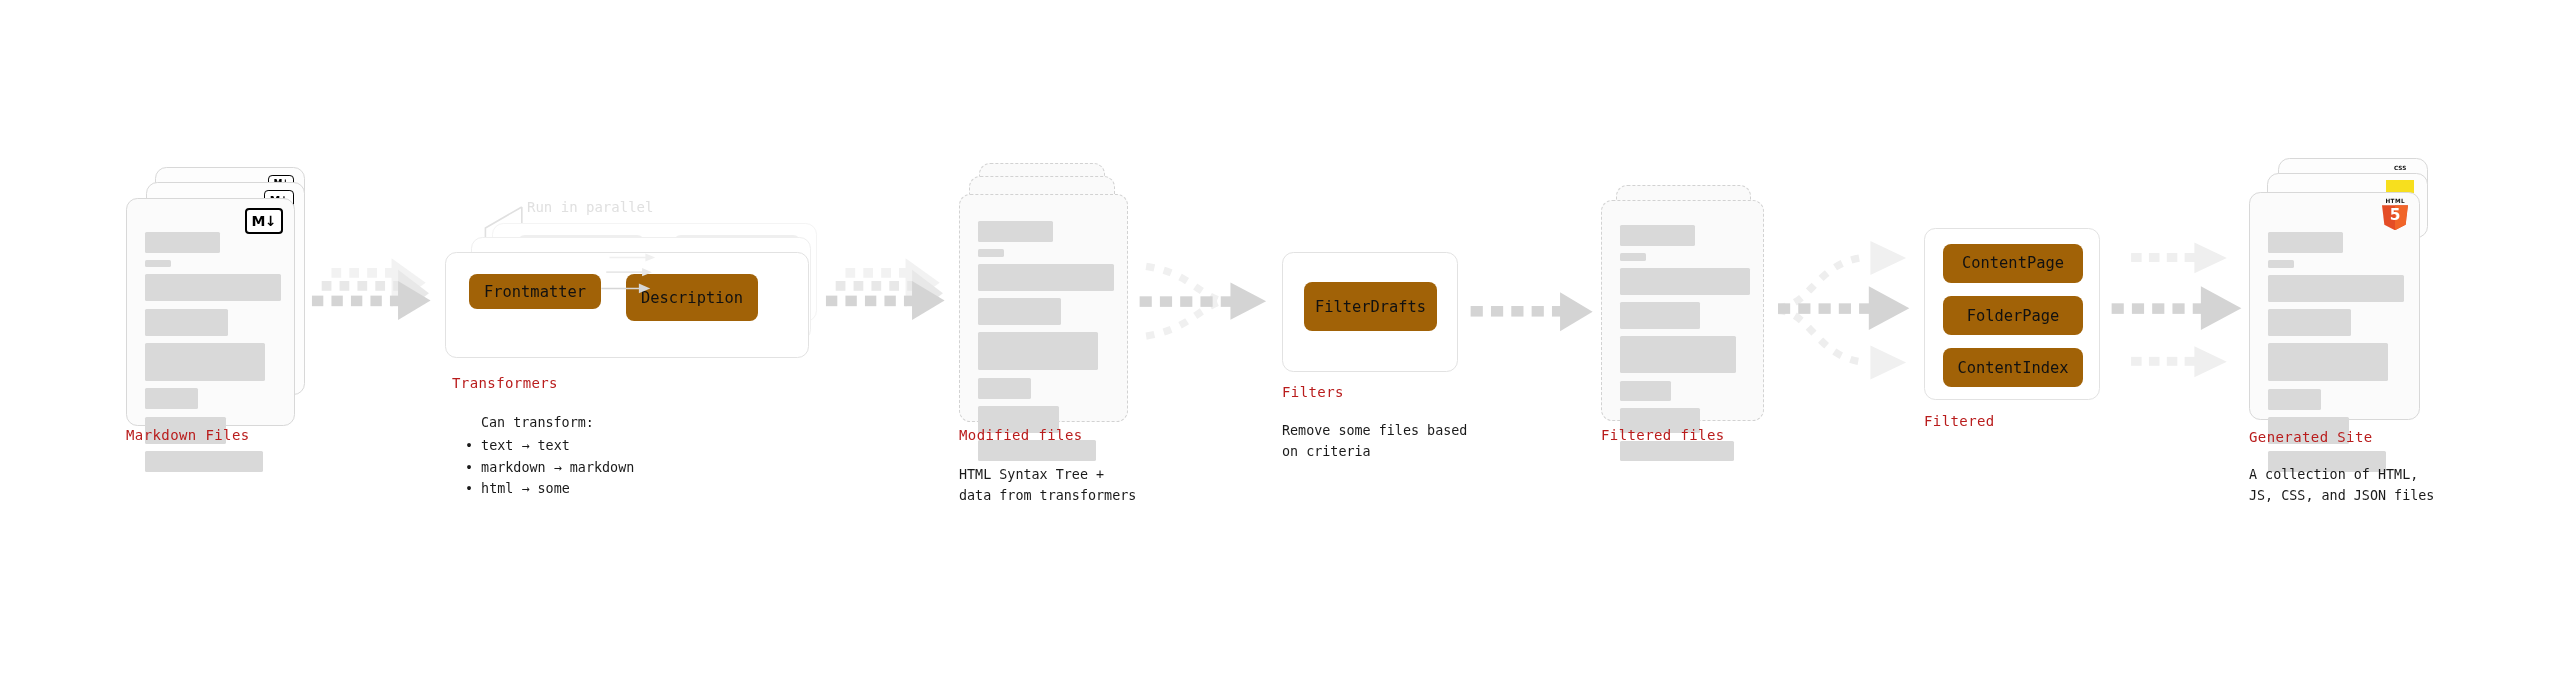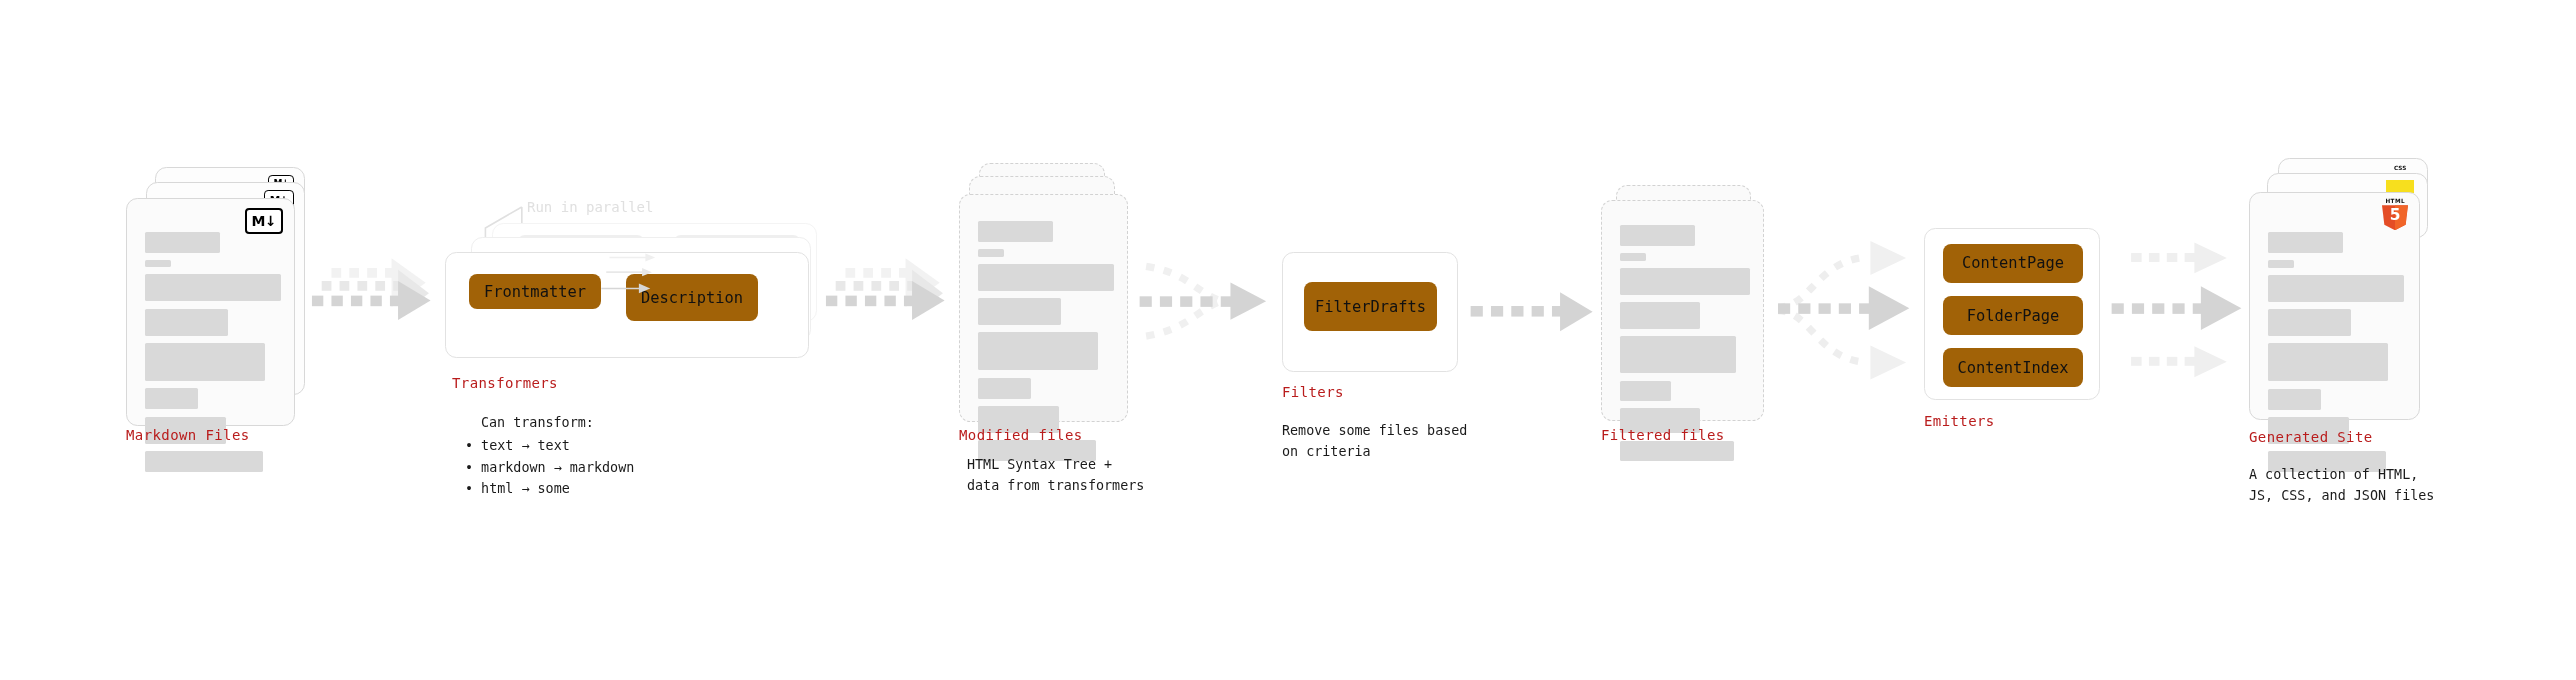--- a/index.html
+++ b/index.html
@@ -257,21 +257,21 @@
           <div class="dl" style="width:83px;height:27px;"></div>
           <div class="dl" style="width:120px;height:38px;"></div>
           <div class="dl" style="width:53px;height:21px;"></div>
           <div class="dl" style="width:81px;height:27px;"></div>
           <div class="dl" style="width:118px;height:21px;"></div>
         </div>
       </div>
     </div>
   </div>
   <div class="cap-title" style="left:959px;top:427px;">Modified files</div>
-  <div class="cap-sub" style="left:959px;top:455px;margin-left:8px;">HTML Syntax Tree +
+  <div class="cap-sub" style="left:959px;top:465px;">HTML Syntax Tree +
 data from transformers</div>
 
   <div class="arrow" style="left:1138px;top:258px;width:146px;height:88px;">
     <svg width="146" height="88" viewBox="0 0 180 108">
       <g stroke="#f0f0f0" stroke-width="9" fill="none" stroke-dasharray="10 12" stroke-linecap="butt">
         <path d="M 10 10 C 60 18 70 40 100 52"></path>
         <path d="M 10 96 C 60 88 70 66 100 54"></path>
       </g>
       <g fill="#d4d4d4">
         <rect x="2" y="47" width="15" height="13"></rect>
@@ -356,21 +356,21 @@
         <span>ContentPage</span>
       </div>
       <div class="chip" style="left:18px;top:67px;width:140px;height:39px;">
         <span>FolderPage</span>
       </div>
       <div class="chip" style="left:18px;top:119px;width:140px;height:39px;">
         <span>ContentIndex</span>
       </div>
     </div>
   </div>
-  <div class="cap-title" style="left:1924px;top:413px;">Emitters</div>
+  <div class="cap-title" style="left:1924px;top:413px;">Filtered</div>
 
   <div class="arrow" style="left:2110px;top:236px;width:146px;height:146px;">
     <svg width="146" height="146" viewBox="0 0 180 180">
       <g fill="#efefef">
         <rect x="26" y="21" width="13" height="11"></rect>
           <rect x="48" y="21" width="13" height="11"></rect>
         <rect x="70" y="21" width="13" height="11"></rect>
           <rect x="92" y="21" width="13" height="11"></rect>
         <polygon points="104,8 144,27 104,46"></polygon>
       </g>

